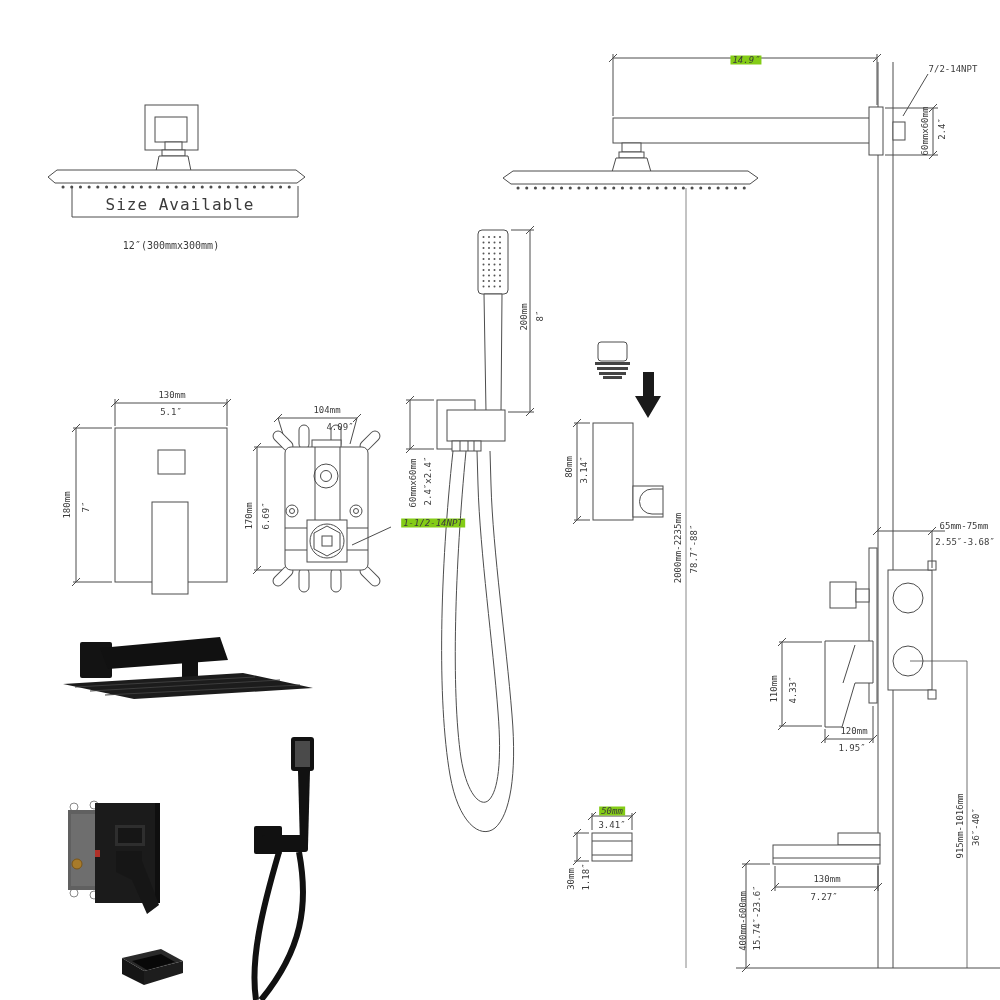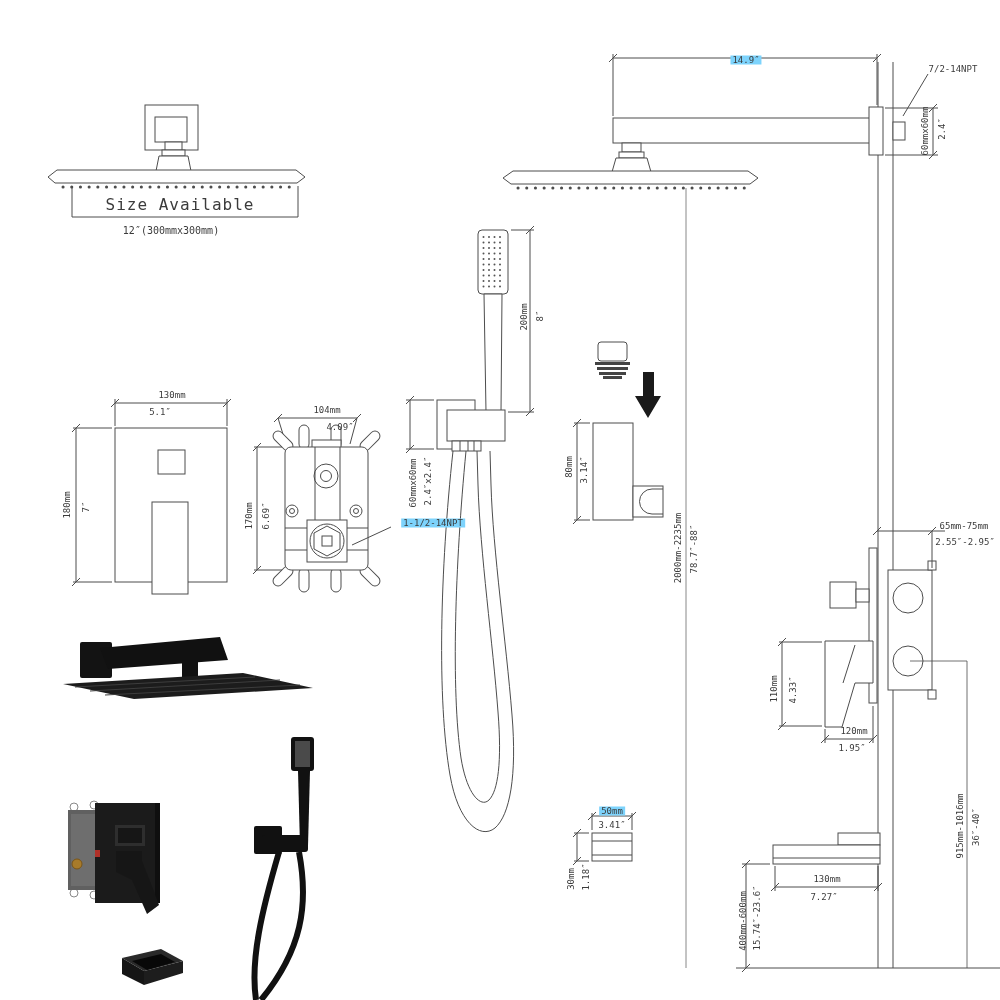--- a/index.html
+++ b/index.html
@@ -2,21 +2,21 @@
 <html><head>
 <meta charset="utf-8">
 <style>
   html,body{margin:0;padding:0;background:#fff;}
   .canvas{position:relative;width:1000px;height:1000px;background:#fff;overflow:hidden;
           font-family:"DejaVu Sans Mono","Liberation Mono",monospace;}
   svg{position:absolute;left:0;top:0;}
   .lbl{position:absolute;font-size:9px;color:#3b3b3b;white-space:nowrap;
        transform:translate(-50%,-50%);line-height:1;}
   .rot{transform:translate(-50%,-50%) rotate(-90deg);}
-  .bg{background:#7dd3fc;padding:0 2px;}
+  .bg{background:#84cc16;padding:0 2px;font-style:italic;}
   .big{font-size:16px;letter-spacing:1px;}
   .med{font-size:10px;}
 </style>
 </head>
 <body>
 
 <div class="canvas">
 
 <svg width="1000" height="1000" viewBox="0 0 1000 1000" fill="none" stroke="#4d4d4d" stroke-width="1">
   <defs>
@@ -202,51 +202,51 @@
 
   <g stroke="none">
     <polygon points="122,958 161,949 183,961 144,971" fill="#2a2a2a"></polygon>
     <polygon points="132,961 161,954 175,962 147,970" fill="#080808"></polygon>
     <polygon points="122,958 144,971 144,985 122,974" fill="#151515"></polygon>
     <polygon points="144,971 183,961 183,973 144,985" fill="#1d1d1d"></polygon>
   </g>
 </svg>
 
 <div class="lbl big" style="left:180px;top:205px">Size Available</div>
-<div class="lbl med" style="left:171px;top:231px">12″(300mmx300mm)</div>
+<div class="lbl med" style="left:171px;top:246px">12″(300mmx300mm)</div>
 
 <div class="lbl bg" style="left:746px;top:60px">14.9″</div>
 <div class="lbl" style="left:953px;top:69px">7/2-14NPT</div>
 <div class="lbl rot" style="left:925px;top:131px">60mmx60mm</div>
 <div class="lbl rot" style="left:942px;top:129px">2.4″</div>
 
 <div class="lbl rot" style="left:524px;top:317px">200mm</div>
 <div class="lbl rot" style="left:540px;top:316px">8″</div>
 <div class="lbl rot" style="left:413px;top:483px">60mmx60mm</div>
 <div class="lbl rot" style="left:428px;top:481px">2.4″x2.4″</div>
 <div class="lbl bg" style="left:433px;top:523px">1-1/2-14NPT</div>
 
 <div class="lbl" style="left:172px;top:395px">130mm</div>
-<div class="lbl" style="left:160px;top:412px">5.1″</div>
+<div class="lbl" style="left:171px;top:412px">5.1″</div>
 <div class="lbl rot" style="left:67px;top:505px">180mm</div>
 <div class="lbl rot" style="left:86px;top:507px">7″</div>
 
 <div class="lbl" style="left:327px;top:410px">104mm</div>
 <div class="lbl" style="left:340px;top:427px">4.09″</div>
 <div class="lbl rot" style="left:249px;top:516px">170mm</div>
 <div class="lbl rot" style="left:266px;top:516px">6.69″</div>
 
 <div class="lbl rot" style="left:569px;top:467px">80mm</div>
 <div class="lbl rot" style="left:584px;top:470px">3.14″</div>
 
 <div class="lbl rot" style="left:678px;top:548px">2000mm-2235mm</div>
 <div class="lbl rot" style="left:694px;top:549px">78.7″-88″</div>
 
 <div class="lbl" style="left:964px;top:526px">65mm-75mm</div>
-<div class="lbl" style="left:965px;top:542px">2.55″-2.95″</div>
+<div class="lbl" style="left:965px;top:542px">2.55″-3.68″</div>
 <div class="lbl rot" style="left:774px;top:689px">110mm</div>
 <div class="lbl rot" style="left:793px;top:690px">4.33″</div>
 <div class="lbl" style="left:854px;top:731px">120mm</div>
 <div class="lbl" style="left:852px;top:748px">1.95″</div>
 <div class="lbl rot" style="left:960px;top:826px">915mm-1016mm</div>
 <div class="lbl rot" style="left:976px;top:827px">36″-40″</div>
 
 <div class="lbl" style="left:827px;top:879px">130mm</div>
 <div class="lbl" style="left:824px;top:897px">7.27″</div>
 <div class="lbl rot" style="left:743px;top:921px">400mm-600mm</div>

